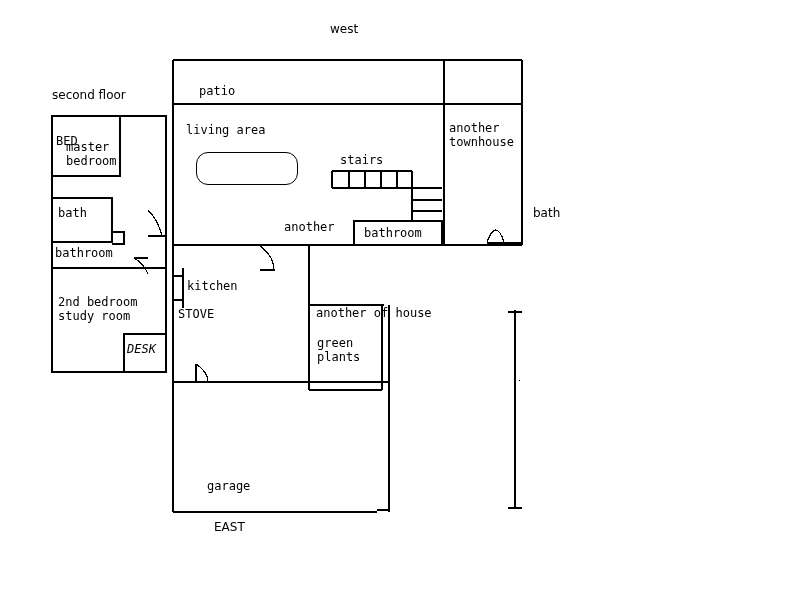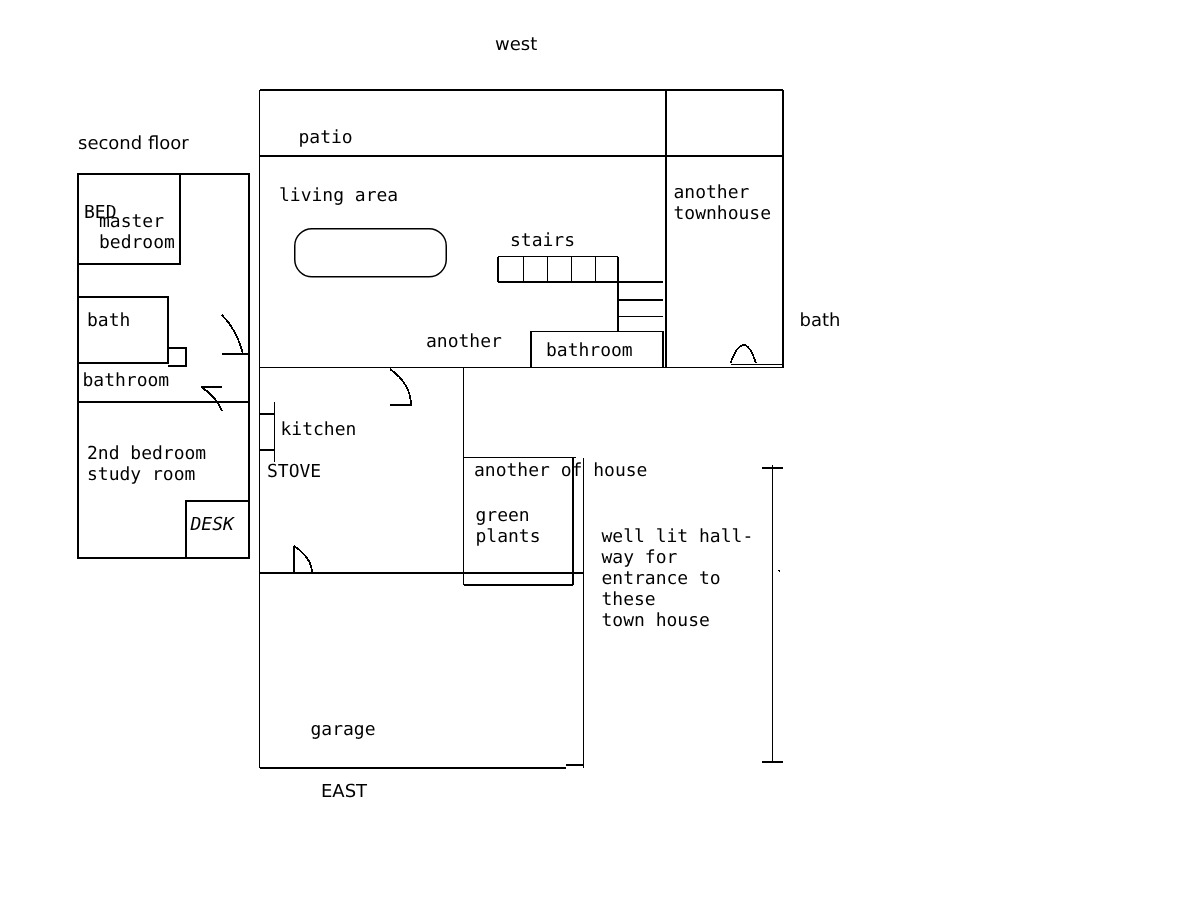--- a/index.html
+++ b/index.html
@@ -146,20 +146,15 @@
   <div class="lbl" style="left:296px; top:153px;text-align:right;">stairs</div>
   <div class="lbl" style="left:405px; top:121px;">another
 townhouse</div>
   <div class="lbl" style="left:240px; top:220px;">another</div>
   <div class="lbl" style="left:320px; top:226px;">bathroom</div>
   <div class="lbl" style="left:143px; top:279px;">kitchen</div>
   <div class="lbl" style="left:134px; top:307px;">STOVE</div>
   <div class="lbl" style="left:272px; top:306px;">another of house</div>
   <div class="lbl" style="left:273px; top:336px;">green
 plants</div>
-  <div class="lbl" style="left:357px; top:350px;">well lit hall-
-way for
-entrance to
-these
-town house</div>
   <div class="lbl" style="left:163px; top:479px;">garage</div>
 
 </div>
 
 </body></html>

